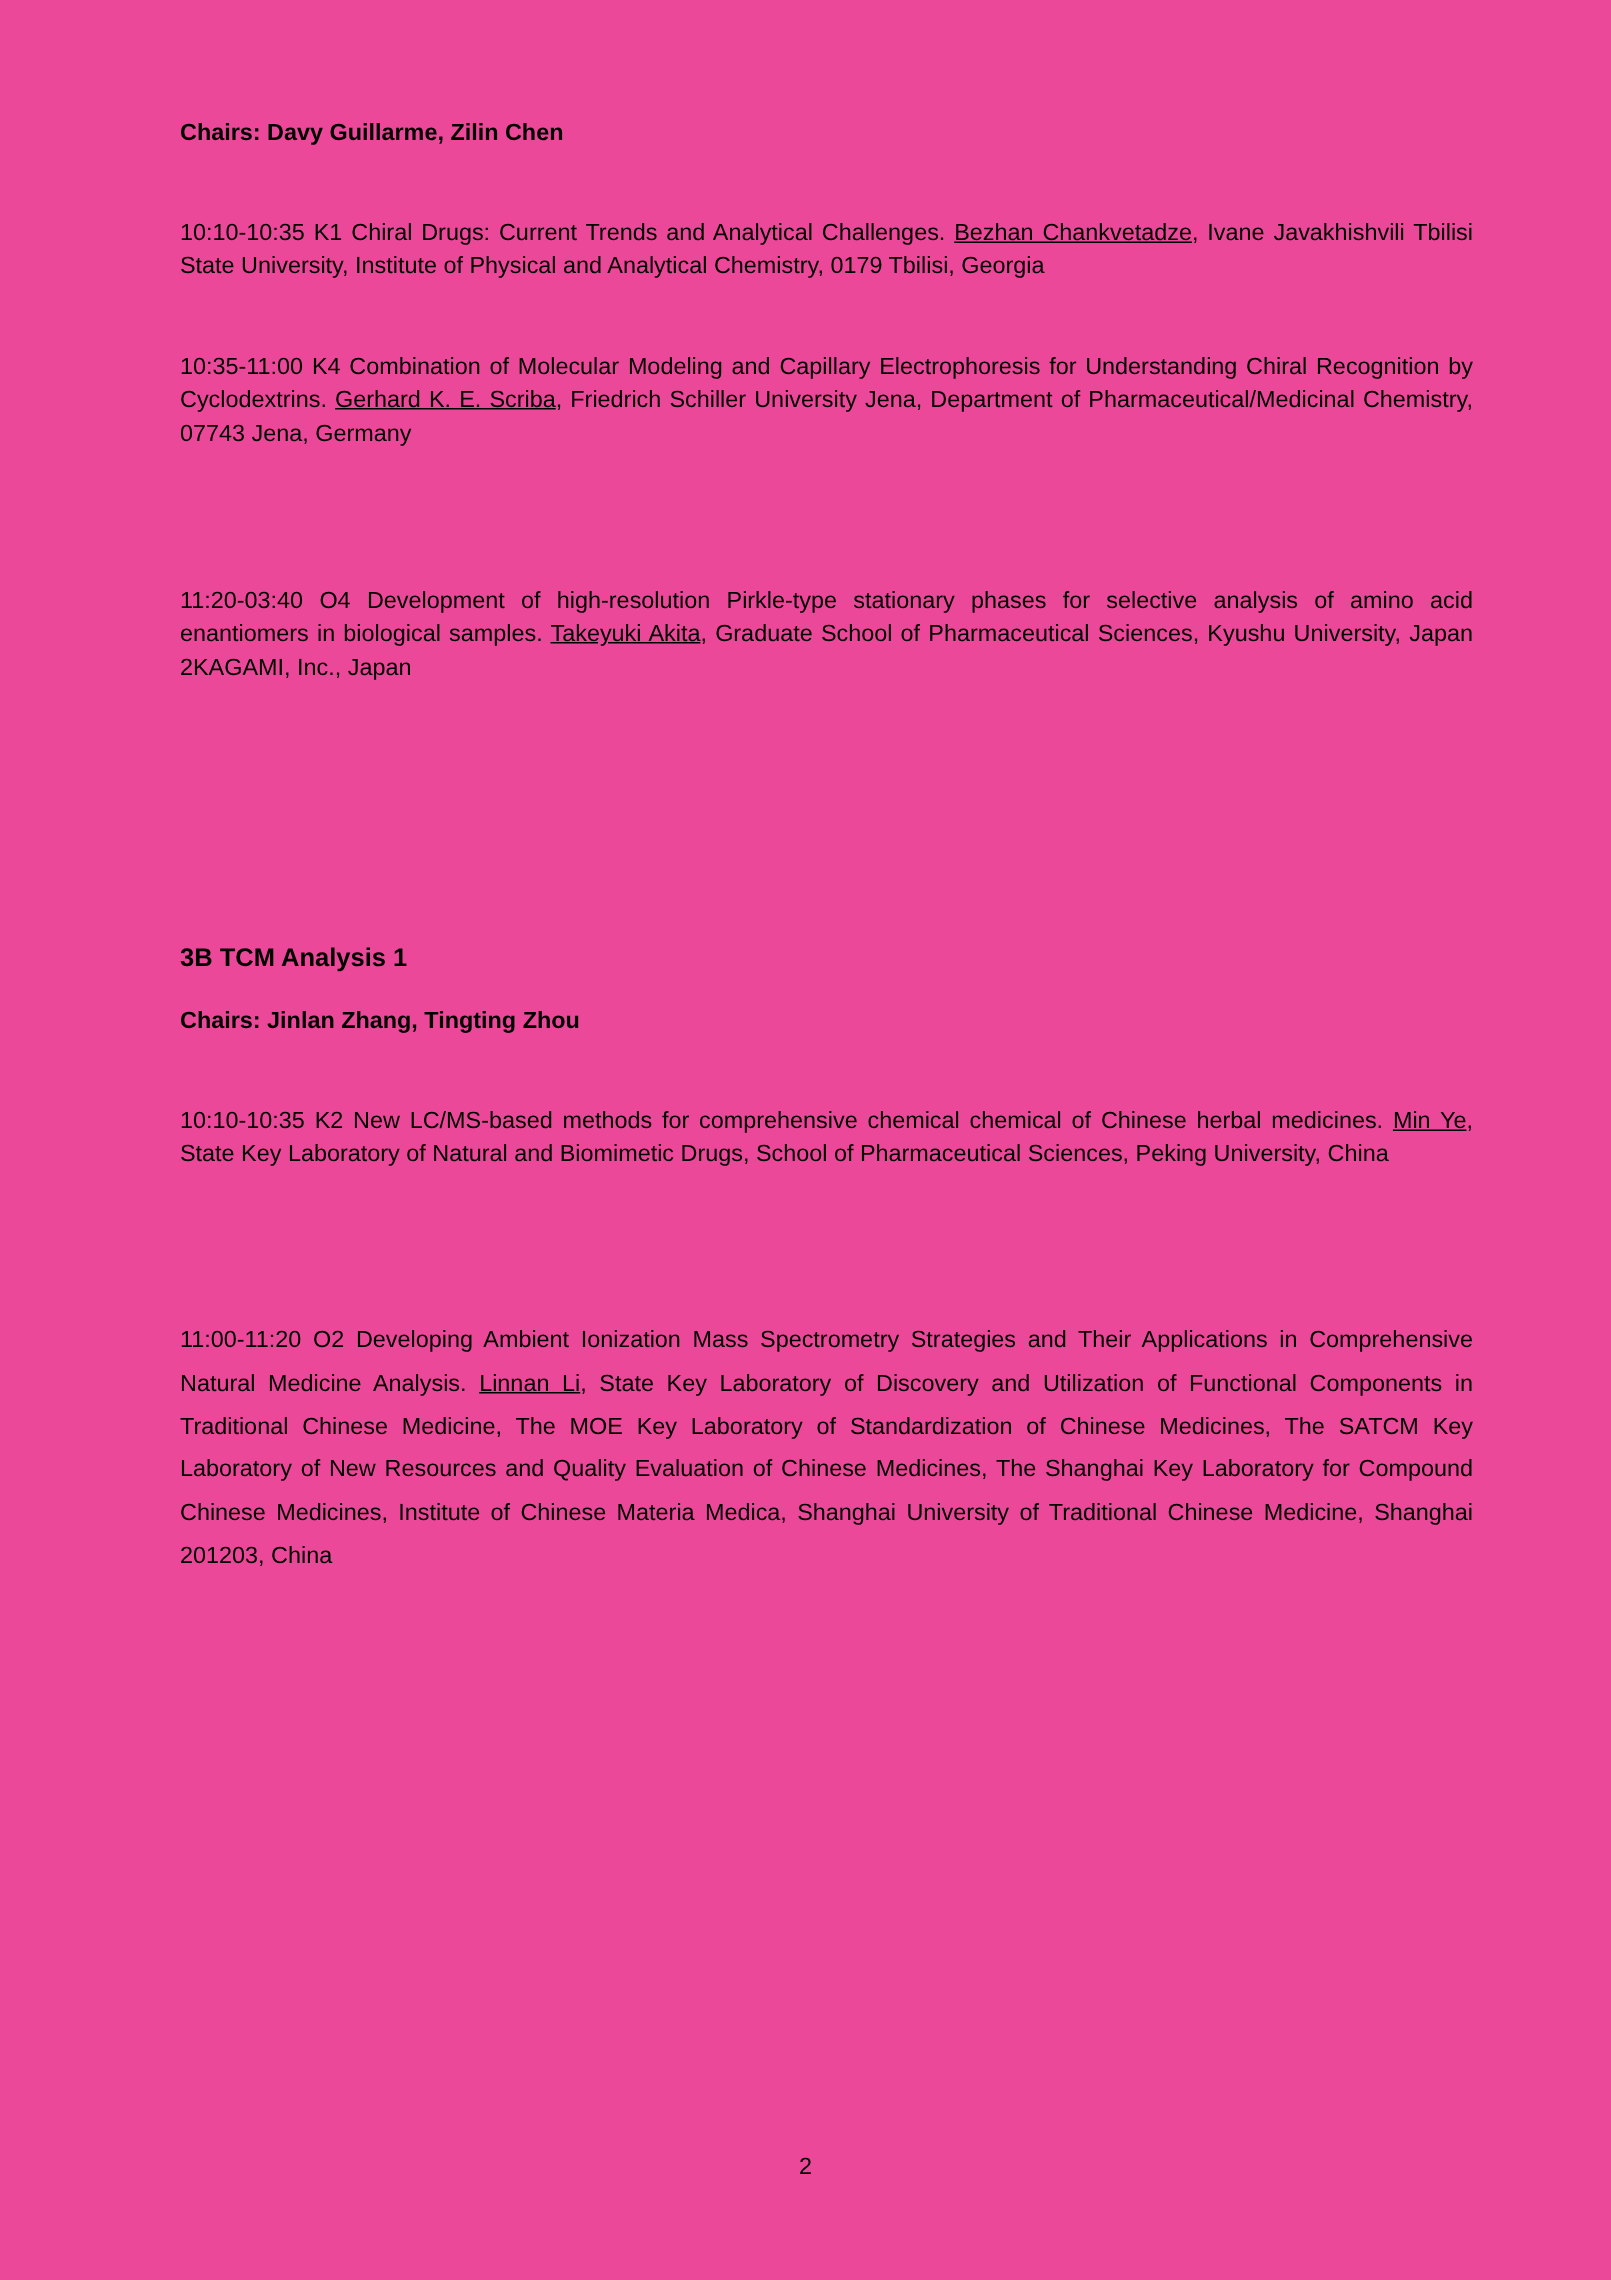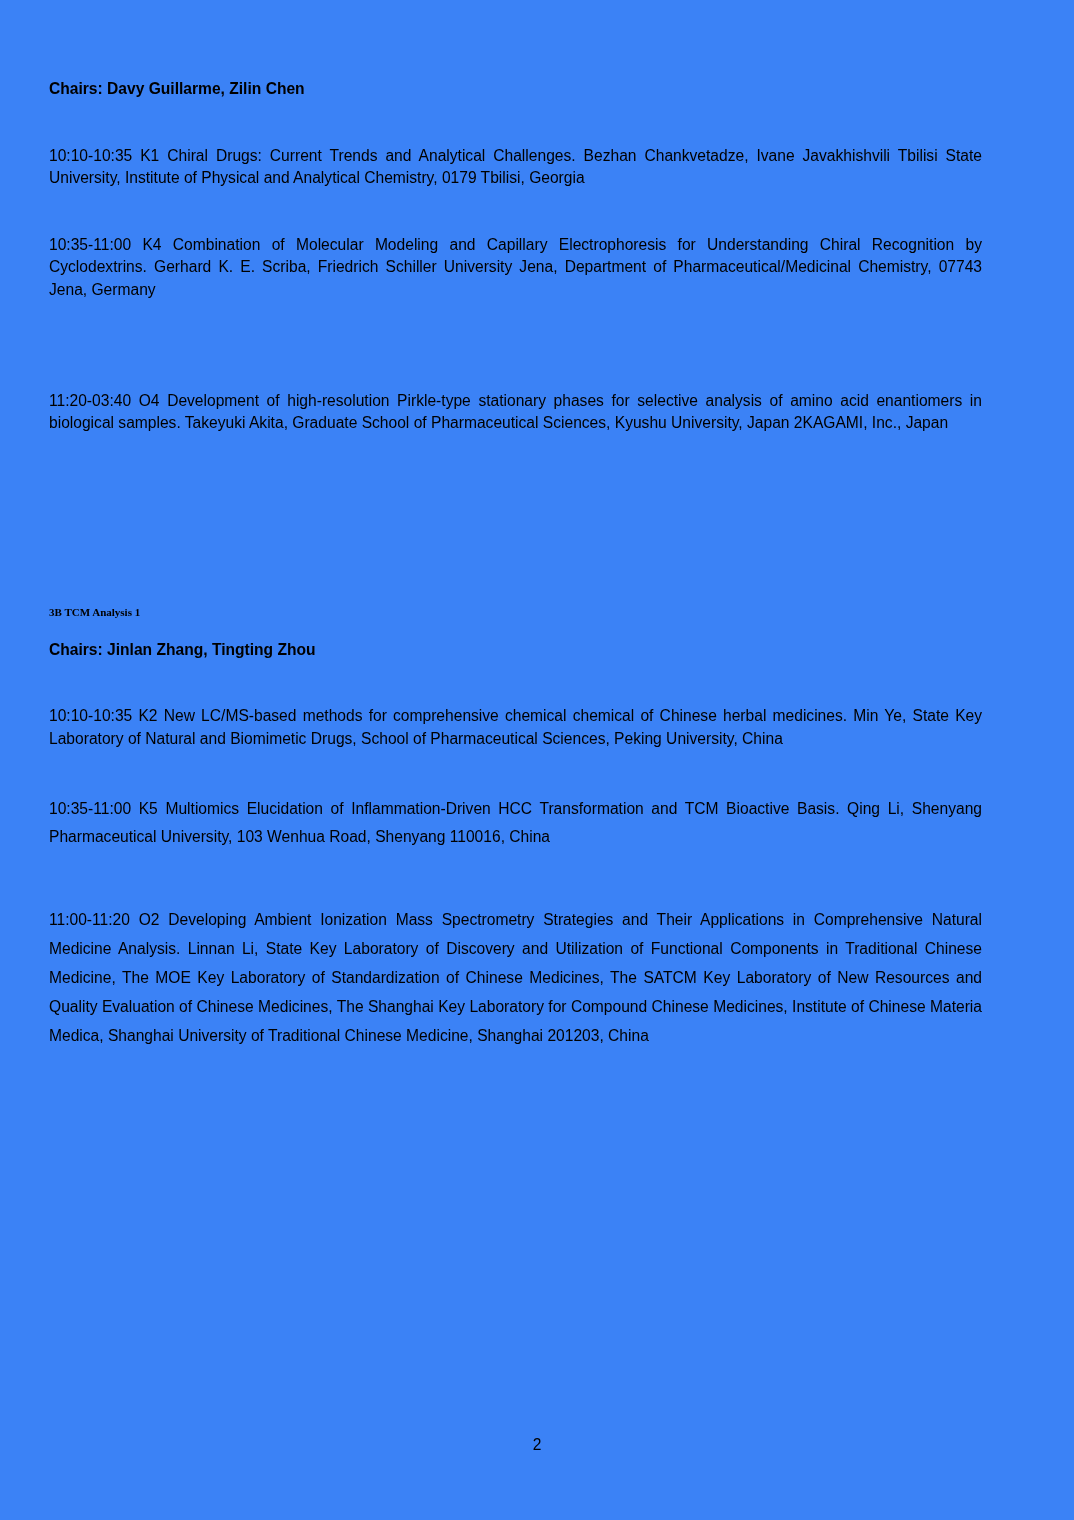--- a/index.html
+++ b/index.html
@@ -7,46 +7,45 @@
     padding: 0;
     background: #ffffff;
   }
   body {
     font-family: "Liberation Sans", sans-serif;
     color: #000000;
   }
   .page {
     width: 1074px;
     height: 1520px;
-    background: #3b82f6;
+    background: #ec4899;
     position: relative;
     box-sizing: border-box;
-    padding: 78px 92px 40px 49px;
+    padding: 78px 92px 40px 120px;
   }
   .block {
     font-size: 15.6px;
     line-height: 1.45;
     text-align: justify;
     margin: 0;
   }
   .b-chairs {
     font-weight: bold;
   }
   .spacer-lg { height: 44px; }
   .spacer-sm { height: 18px; }
   .spacer-xs { height: 10px; }
   b, .bold { font-weight: normal; }
-  .u { }
+  .u { text-decoration: underline; }
   .loose {
     line-height: 1.85;
   }
   .section-head {
     font-weight: bold;
-    font-size: 11px;
-    font-family: Liberation Serif, serif;
+    font-size: 17px;
   }
   .page-number {
     position: absolute;
     bottom: 66px;
     left: 0;
     width: 100%;
     text-align: center;
     font-size: 15.6px;
   }
 </style>
@@ -88,21 +87,20 @@
   <div class="spacer-sm"></div>
 
   <p class="block b-chairs">Chairs: Jinlan Zhang, Tingting Zhou</p>
 
   <div class="spacer-lg"></div>
 
   <p class="block para"><span>10:10-10:35</span> <span>K2</span> <b>New LC/MS-based methods for comprehensive chemical chemical of Chinese herbal medicines.</b> <span class="u">Min Ye</span><span>, State Key Laboratory of Natural and Biomimetic Drugs, School of Pharmaceutical Sciences, Peking University, China</span></p>
 
   <div class="spacer-lg"></div>
 
-  <p class="block para loose"><span>10:35-11:00</span> <span>K5</span> <b>Multiomics Elucidation of Inflammation-Driven HCC Transformation and TCM Bioactive Basis.</b> <span class="u">Qing Li</span><span>, Shenyang Pharmaceutical University, 103 Wenhua Road, Shenyang 110016, China</span></p>
 
   <div class="spacer-lg"></div>
   <div class="spacer-xs"></div>
 
   <p class="block para loose"><span>11:00-11:20</span> <span>O2</span> <b>Developing Ambient Ionization Mass Spectrometry Strategies and Their Applications in Comprehensive Natural Medicine Analysis.</b> <span class="u">Linnan Li</span><span>, State Key Laboratory of Discovery and Utilization of Functional Components in Traditional Chinese Medicine, The MOE Key Laboratory of Standardization of Chinese Medicines, The SATCM Key Laboratory of New Resources and Quality Evaluation of Chinese Medicines, The Shanghai Key Laboratory for Compound Chinese Medicines, Institute of Chinese Materia Medica, Shanghai University of Traditional Chinese Medicine, Shanghai 201203, China</span></p>
 
   <div class="page-number">2</div>
 
 </div>
 

